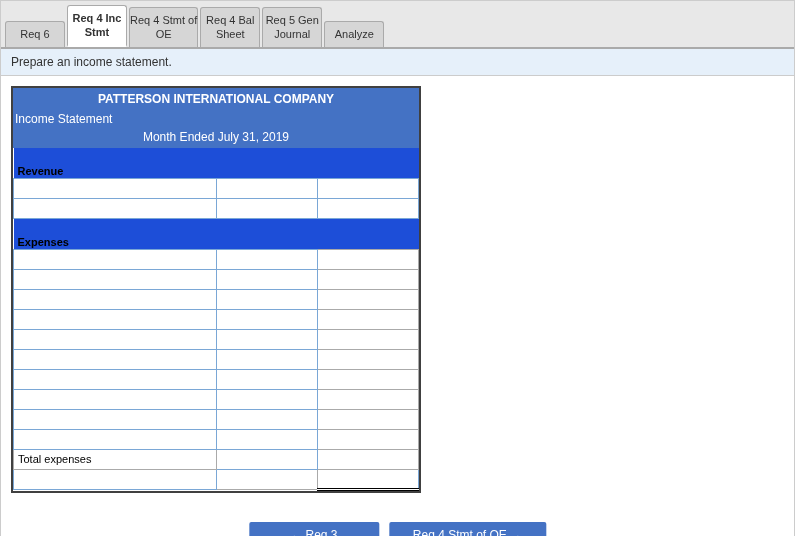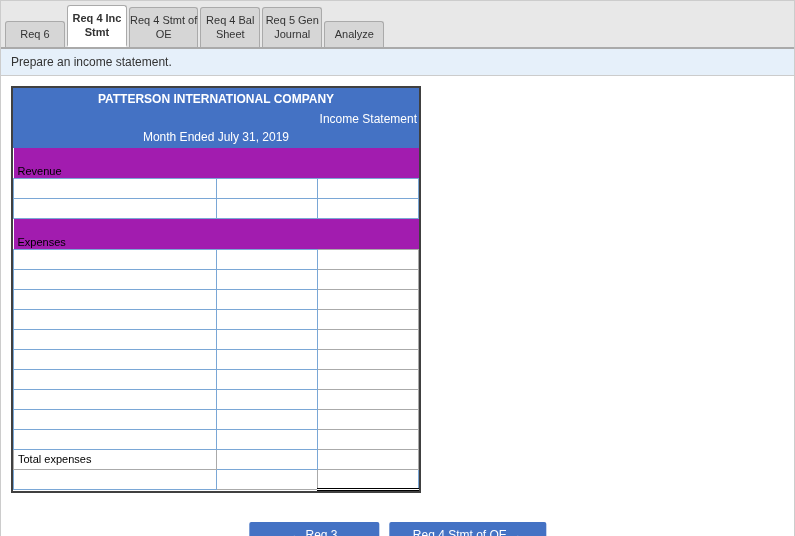--- a/index.html
+++ b/index.html
@@ -66,21 +66,21 @@
       background: #4472c4;
       color: #fff;
       text-align: center;
       padding: 4px 2px;
       font-weight: bold;
       font-size: 12px;
     }
     .statement-subheader {
       background: #4472c4;
       color: #fff;
-      text-align: right;
+      text-align: left;
       padding: 2px 2px;
       font-size: 12px;
     }
     .statement-date {
       background: #4472c4;
       color: #fff;
       text-align: center;
       padding: 2px 2px 4px 2px;
       font-size: 12px;
     }
@@ -89,22 +89,22 @@
       width: 100%;
       border-collapse: collapse;
     }
     .stmt-table td {
       border: 1px solid #aaa;
       height: 20px;
       padding: 0 4px;
       font-size: 11px;
     }
     .stmt-table .section-label td {
-      background: #a21caf;
-      font-weight: normal;
+      background: #1d4ed8;
+      font-weight: bold;
       border: none;
       padding: 17px 4px 1px 4px;
     }
     .stmt-table .input-row td {
       background: #fff;
     }
     .stmt-table .input-row td:first-child {
       width: 200px;
     }
     .stmt-table .input-row td:nth-child(2) {

